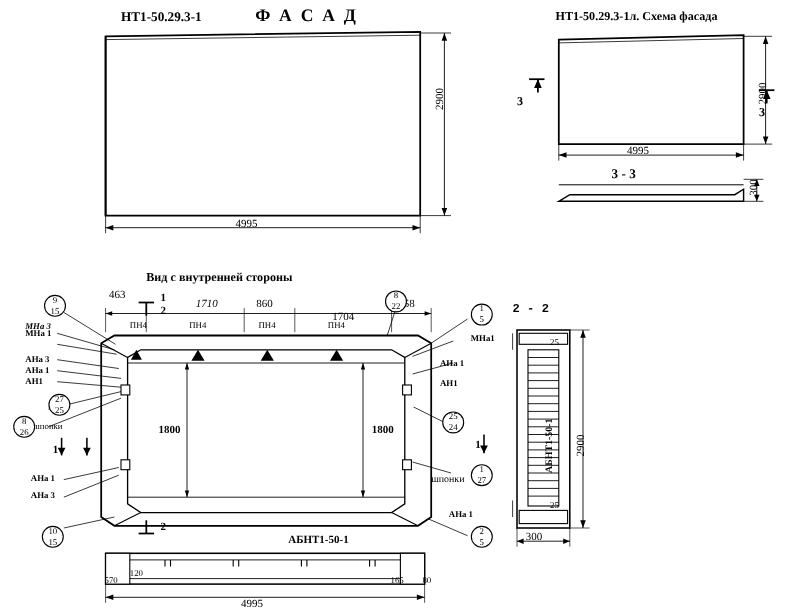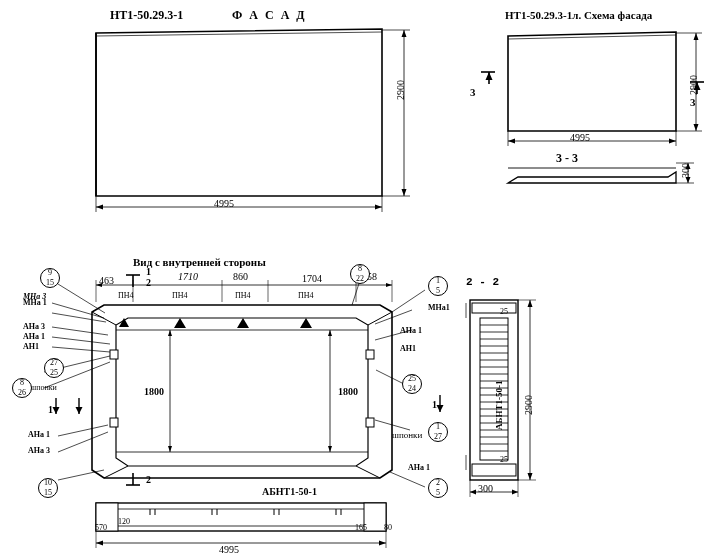--- a/index.html
+++ b/index.html
@@ -12,21 +12,21 @@
   .circ span{display:block;}
   .circ .div{width:80%;height:1px;background:#000;margin:1px 0;}
   svg{position:absolute;left:0;top:0;width:724px;height:558px;overflow:visible;}
 </style>
 </head>
 <body>
 
 <div class="root">
 
   <div class="t bold" style="left:110px;top:10px;font-size:12px;">НТ1-50.29.3-1</div>
-  <div class="t bold sp" style="left:232px;top:10px;font-size:12px;">Ф А С А Д</div>
+  <div class="t bold sp" style="left:232px;top:10px;font-size:16px;">Ф А С А Д</div>
 
   <svg>
 
     <polygon points="96,33 382,29 382,196 96,196" fill="#ffffff" stroke="#000" stroke-width="1.6"></polygon>
     <line x1="96" y1="33" x2="96" y2="196" stroke="#000" stroke-width="1.6"></line>
 
     <line x1="96" y1="36" x2="382" y2="32" stroke="#000" stroke-width="0.7"></line>
 
     <line x1="96" y1="207" x2="382" y2="207" stroke="#000" stroke-width="0.8"></line>
     <line x1="96" y1="196" x2="96" y2="212" stroke="#000" stroke-width="0.7"></line>
@@ -78,21 +78,21 @@
     <line x1="508" y1="168" x2="676" y2="168" stroke="#000" stroke-width="0.9"></line>
     <path d="M508,183 L518,177 L668,177 L676,172 L676,183 Z" fill="#ffffff" stroke="#000" stroke-width="1.3"></path>
     <line x1="688" y1="163" x2="688" y2="183" stroke="#000" stroke-width="0.8"></line>
     <line x1="676" y1="163" x2="694" y2="163" stroke="#000" stroke-width="0.7"></line>
     <line x1="676" y1="183" x2="694" y2="183" stroke="#000" stroke-width="0.7"></line>
     <path d="M688,163 l-2.5,6 h5 z" fill="#000"></path>
     <path d="M688,183 l-2.5,-6 h5 z" fill="#000"></path>
   </svg>
   <div class="t" style="left:681px;top:178px;transform:rotate(-90deg);transform-origin:left top;">300</div>
 
-  <div class="t bold" style="left:133px;top:257px;font-size:11px;">Вид с внутренней стороны</div>
+  <div class="t bold" style="left:133px;top:247px;font-size:11px;">Вид с внутренней стороны</div>
 
   <svg>
 
     <path d="M92,312 L92,470 L104,478 L380,478 L392,470 L392,312 L380,305 L104,305 Z" fill="#ffffff" stroke="#000" stroke-width="1.6"></path>
 
     <path d="M116,325 L116,458 L128,466 L356,466 L368,458 L368,325 L356,318 L128,318 Z" fill="#ffffff" stroke="#000" stroke-width="1.2"></path>
 
     <path d="M92,312 L116,325" stroke="#000" stroke-width="1"></path>
     <path d="M392,312 L368,325" stroke="#000" stroke-width="1"></path>
     <path d="M104,478 L128,466" stroke="#000" stroke-width="1"></path>
@@ -155,24 +155,24 @@
 
     <line x1="425" y1="290" x2="392" y2="312" stroke="#000" stroke-width="0.7"></line>
     <line x1="412" y1="310" x2="375" y2="324" stroke="#000" stroke-width="0.7"></line>
     <line x1="412" y1="330" x2="375" y2="340" stroke="#000" stroke-width="0.7"></line>
     <line x1="410" y1="387" x2="376" y2="370" stroke="#000" stroke-width="0.7"></line>
     <line x1="410" y1="430" x2="375" y2="420" stroke="#000" stroke-width="0.7"></line>
     <line x1="425" y1="487" x2="390" y2="472" stroke="#000" stroke-width="0.7"></line>
     <line x1="363" y1="271" x2="352" y2="305" stroke="#000" stroke-width="0.7"></line>
   </svg>
 
-  <div class="t" style="left:99px;top:276px;">463</div>
+  <div class="t" style="left:99px;top:264px;">463</div>
   <div class="t" style="left:178px;top:272px;font-style:italic;">1710</div>
   <div class="t" style="left:233px;top:272px;">860</div>
-  <div class="t" style="left:302px;top:274px;text-align:right;">1704</div>
+  <div class="t" style="left:302px;top:284px;text-align:right;">1704</div>
   <div class="t" style="left:362px;top:272px;">258</div>
 
   <div class="t" style="left:118px;top:291px;font-size:8px;">ПН4</div>
   <div class="t" style="left:172px;top:291px;font-size:8px;">ПН4</div>
   <div class="t" style="left:235px;top:291px;font-size:8px;">ПН4</div>
   <div class="t" style="left:298px;top:291px;font-size:8px;">ПН4</div>
 
   <div class="t bold" style="left:144px;top:387px;">1800</div>
   <div class="t bold" style="left:338px;top:387px;">1800</div>
 

